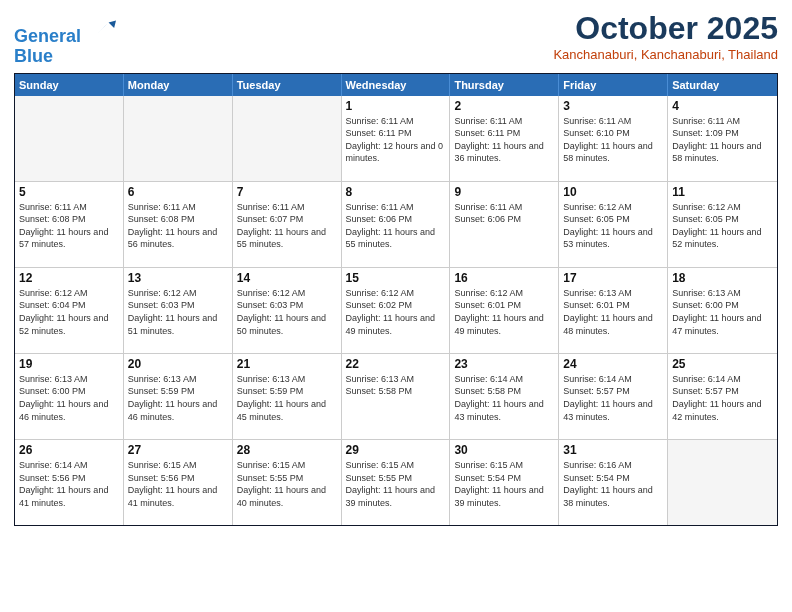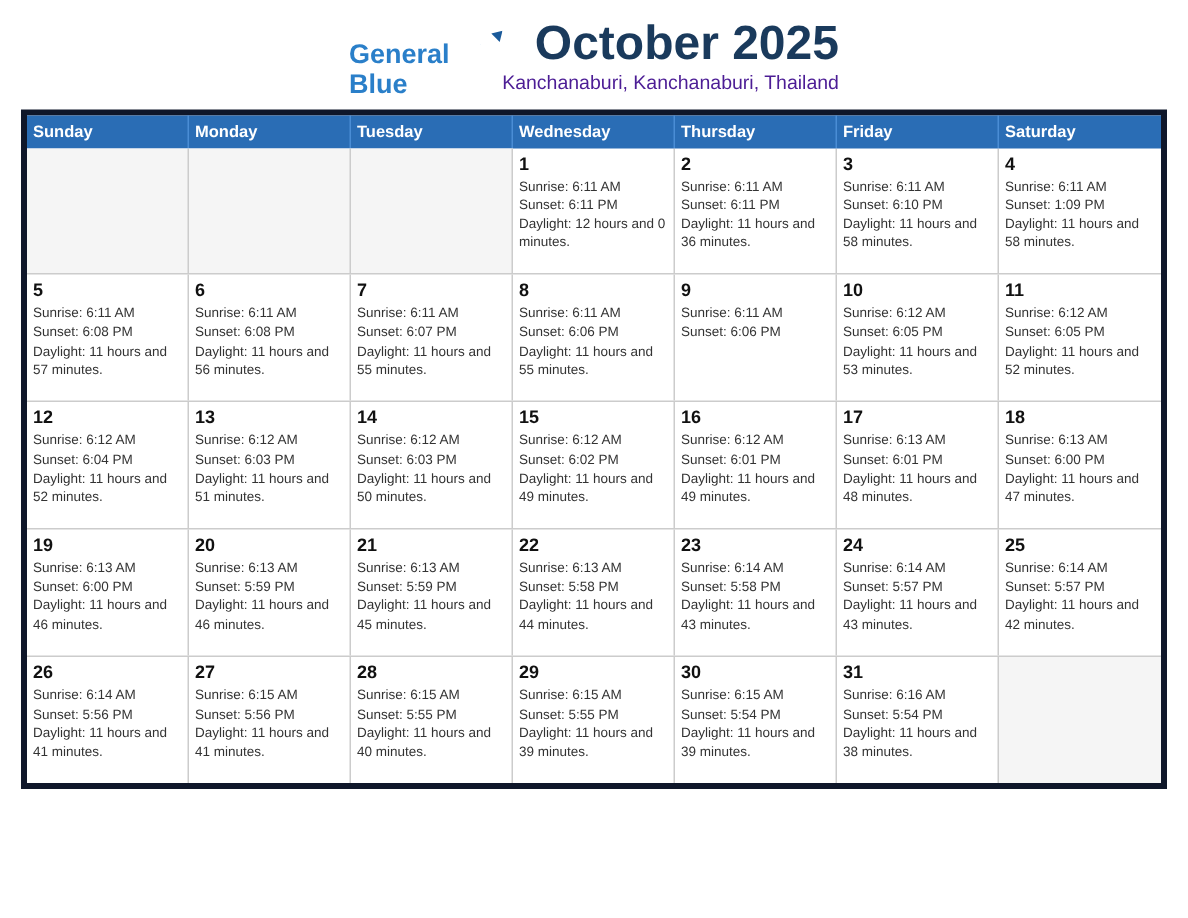--- a/index.html
+++ b/index.html
@@ -9,21 +9,20 @@
       width: 792px;
       height: 612px;
       overflow: hidden;
     }
     .page {
       width: 792px;
       height: 536px;
       padding: 10px 14px 10px 14px;
       display: flex;
       flex-direction: column;
-      align-items: center;
     }
     .header {
       display: flex;
       align-items: flex-start;
       justify-content: space-between;
       margin-bottom: 6px;
     }
     .logo {
       display: flex;
       align-items: center;
@@ -46,27 +45,27 @@
     .title-block {
       text-align: right;
     }
     .month-title {
       font-size: 32px;
       color: #1a3a5c;
       font-weight: bold;
     }
     .location {
       font-size: 13px;
-      color: #4c1d95;
+      color: #c2410c;
     }
     .calendar {
       flex: 1;
       display: flex;
       flex-direction: column;
-      border: 4px solid #0f172a;
+      border: 1px solid #0f172a;
     }
     .cal-header {
       display: grid;
       grid-template-columns: repeat(7, 1fr);
       background: #2a6db5;
     }
     .cal-header-cell {
       color: #fff;
       font-size: 11px;
       font-weight: bold;
@@ -277,21 +276,20 @@
           <div class="cal-cell">
             <div class="day-num">21</div>
             <div class="cell-line">Sunrise: 6:13 AM</div>
             <div class="cell-line">Sunset: 5:59 PM</div>
             <div class="cell-line">Daylight: 11 hours and 45 minutes.</div>
           </div>
           <div class="cal-cell">
             <div class="day-num">22</div>
             <div class="cell-line">Sunrise: 6:13 AM</div>
             <div class="cell-line">Sunset: 5:58 PM</div>
-            <div class="cell-line">Daylight: 11 hours and 44 minutes.</div>
           </div>
           <div class="cal-cell">
             <div class="day-num">23</div>
             <div class="cell-line">Sunrise: 6:14 AM</div>
             <div class="cell-line">Sunset: 5:58 PM</div>
             <div class="cell-line">Daylight: 11 hours and 43 minutes.</div>
           </div>
           <div class="cal-cell">
             <div class="day-num">24</div>
             <div class="cell-line">Sunrise: 6:14 AM</div>

